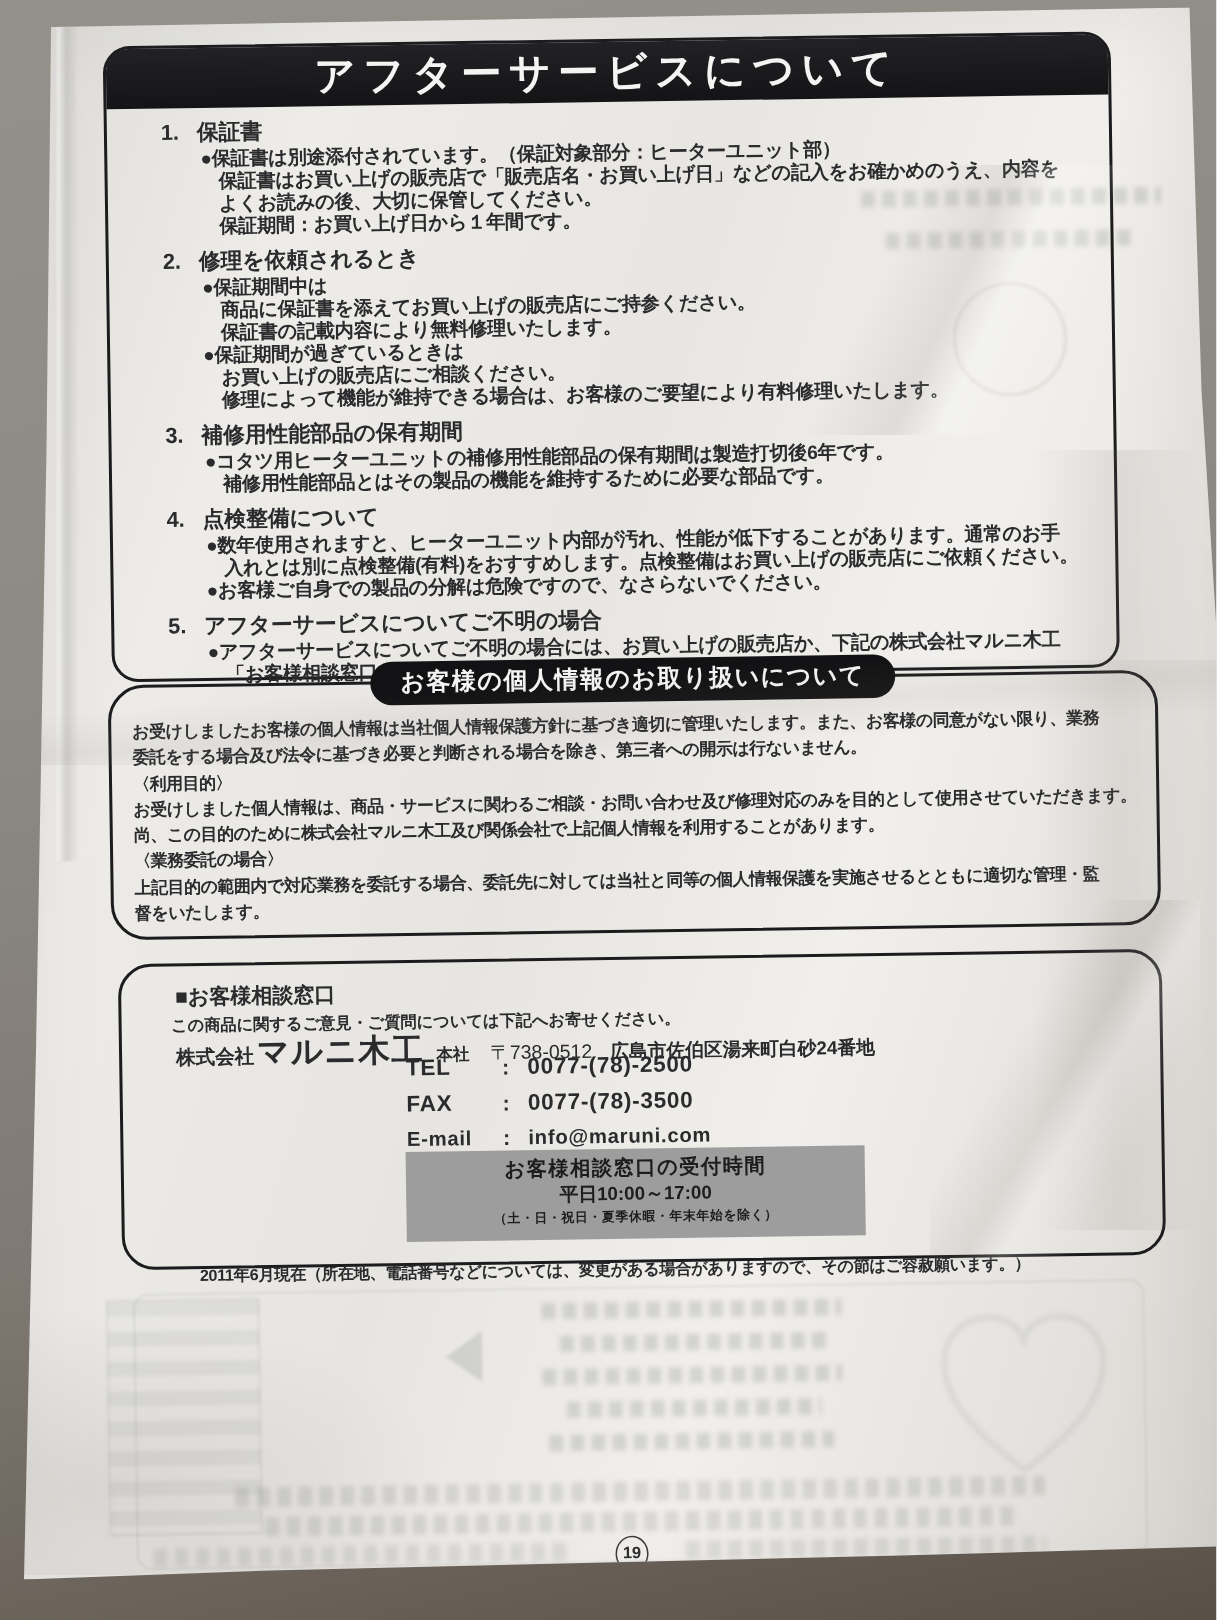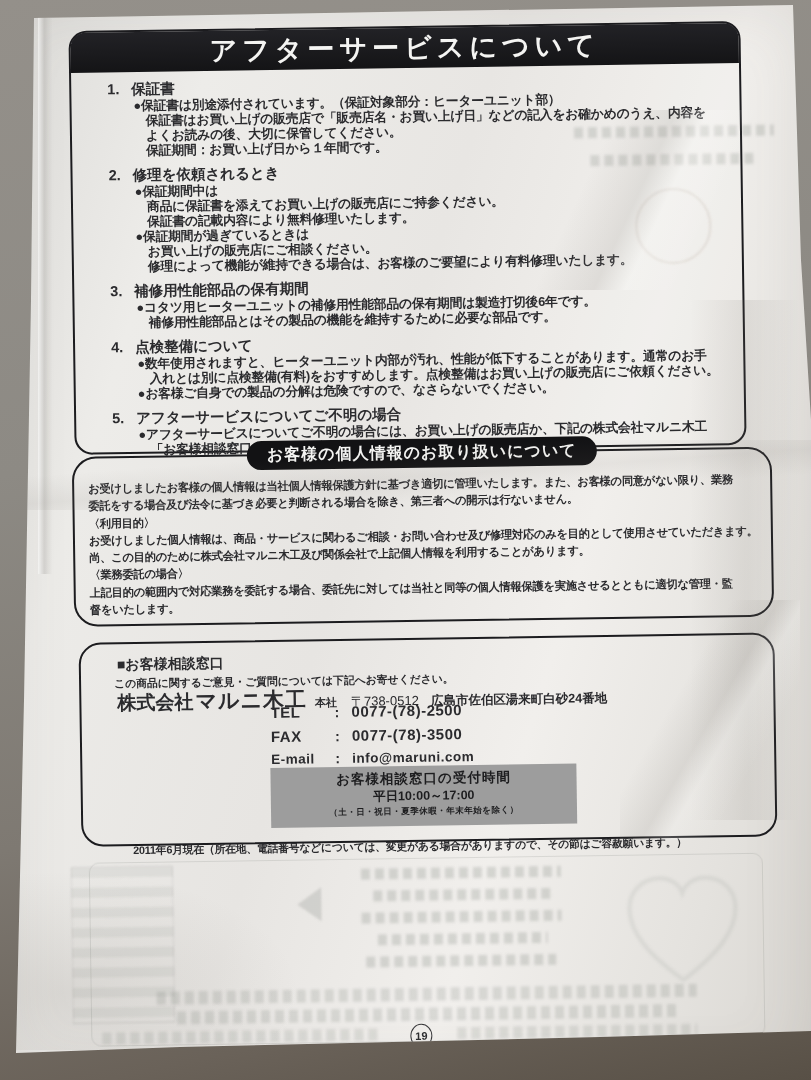--- a/index.html
+++ b/index.html
@@ -35,21 +35,21 @@
     background:#121214;color:#f4f4f2;border-radius:15px;padding:4px 20px;
     font-size:16px;font-weight:700;letter-spacing:1px;white-space:nowrap;}
   .privacy-body{padding:22px 8px 0 14px;}
   .pl{font-size:11.3px;font-weight:600;line-height:17.3px;letter-spacing:-0.3px;white-space:nowrap;}
   
   .contact-box{position:absolute;left:77px;top:638px;width:692px;height:200px;
     border:2px solid #1c1c1f;border-radius:22px;}
   .c-head{margin:12px 0 0 36px;font-size:14px;font-weight:700;}
   .c-sub{margin:3px 0 0 33px;font-size:10.8px;font-weight:600;}
   .company-row{position:absolute;left:36px;top:44px;display:flex;align-items:baseline;white-space:nowrap;}
-  .co-prefix{font-size:19px;font-weight:700;}
+  .co-prefix{font-size:13px;font-weight:700;}
   .co-name{font-size:21px;font-weight:700;letter-spacing:1px;margin-left:2px;}
   .co-ho{font-size:11px;font-weight:700;margin-left:8px;}
   .co-postal{font-size:13px;font-weight:400;margin-left:14px;}
   .co-addr{font-size:12.5px;font-weight:600;margin-left:12px;}
   .c-rows{position:absolute;left:189px;top:62px;}
   .c-row{display:flex;align-items:baseline;height:23.5px;}
   .c-label{width:58px;font-size:15px;font-weight:700;letter-spacing:.5px;}
   .c-sep{font-size:13px;font-weight:600;margin:0 8px 0 2px;}
   .c-val{font-size:15px;font-weight:600;letter-spacing:.5px;}
   .c-row.email .c-label{font-size:13.5px;}

